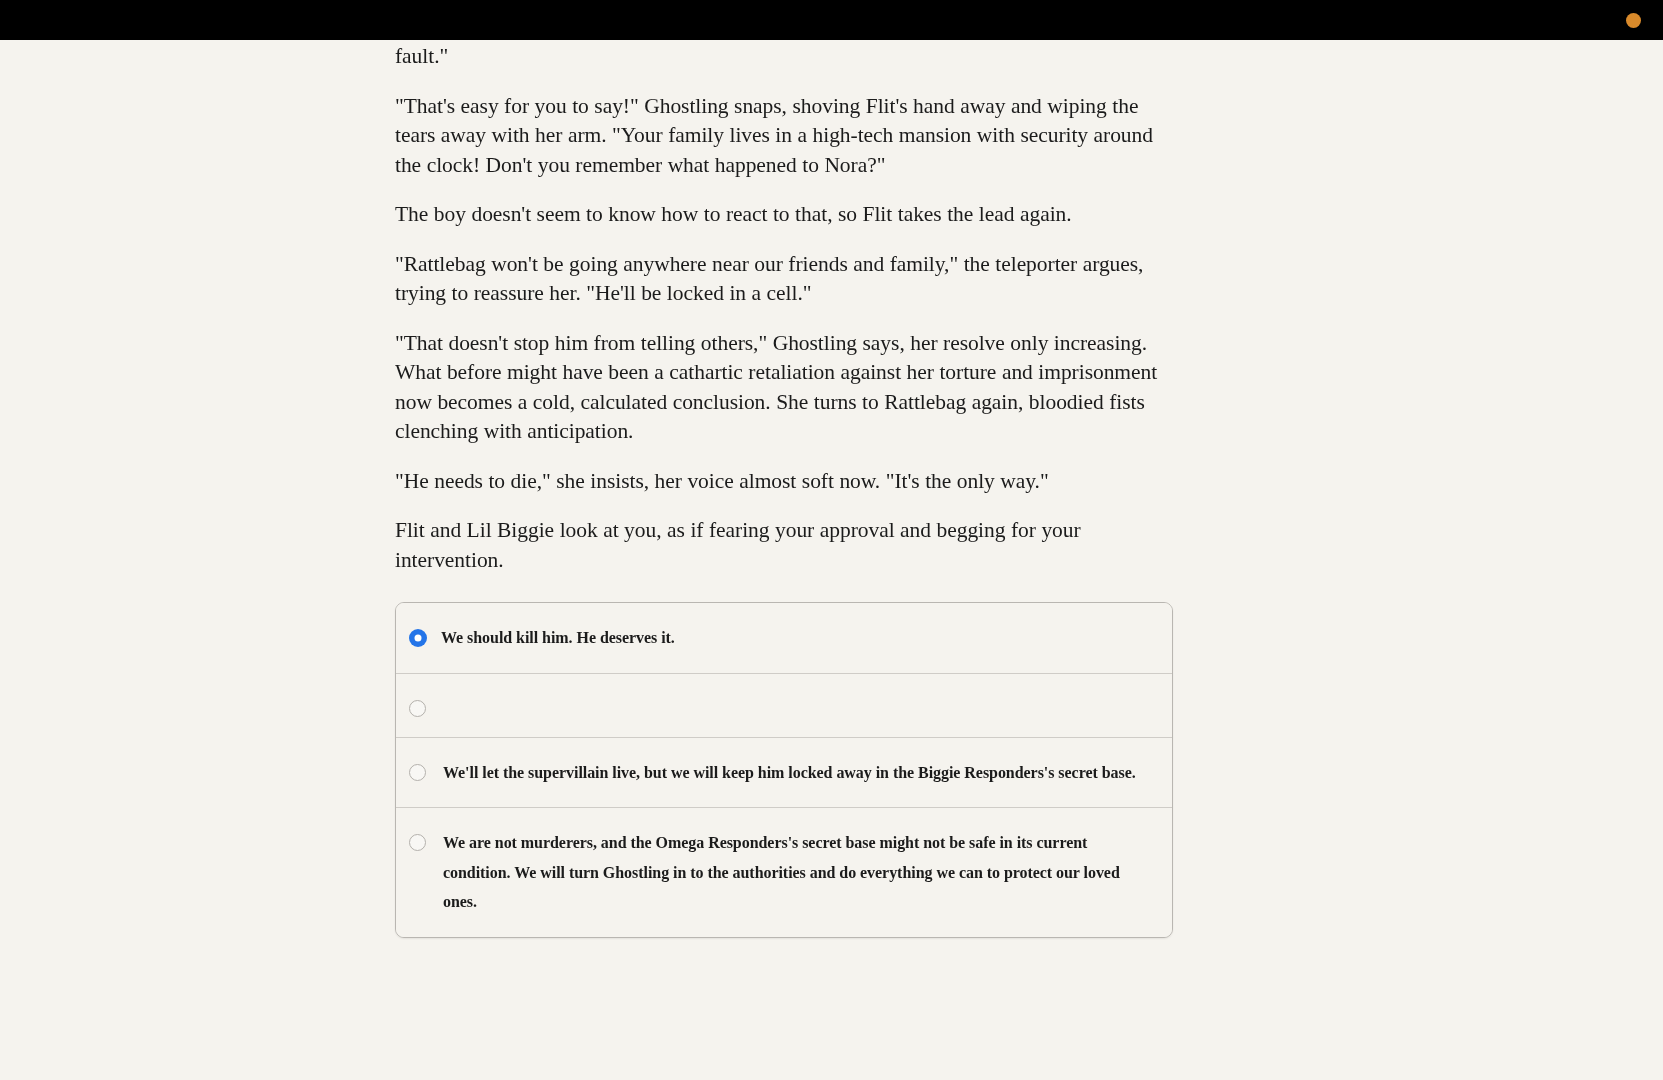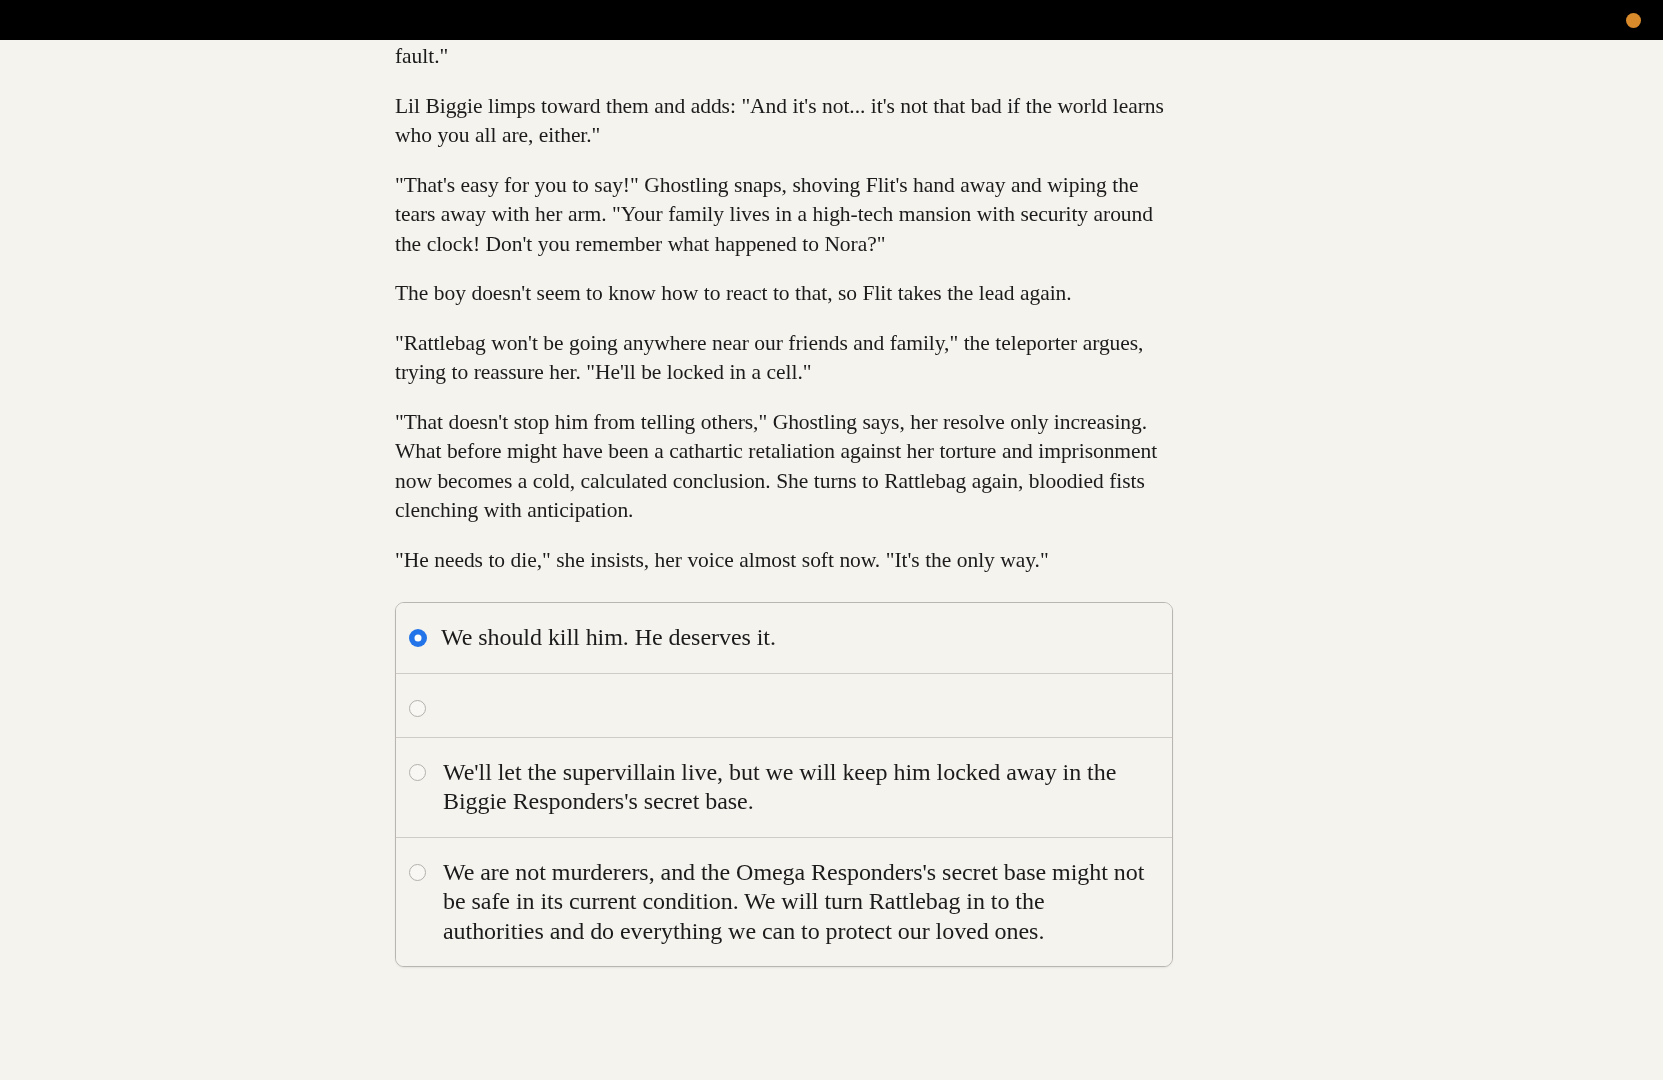--- a/index.html
+++ b/index.html
@@ -106,63 +106,64 @@
   .radio.selected::after {
     content: "";
     position: absolute;
     left: 50%; top: 50%;
     transform: translate(-50%, -50%);
     width: 7px; height: 7px;
     border-radius: 50%;
     background: #ffffff;
   }
   .choice-label {
-    font-size: 24px;
+    font-size: 16px;
     line-height: 29.5px;
     color: #1b1b1b;
     letter-spacing: -0.05px;
+    font-weight: bold;
   }
   .choice.sel .choice-label { padding-left: 0; }
   .choice.unsel .choice-label { padding-left: 3px; }
 </style>
 </head>
 <body>
 
 <div class="top-bar">
   <div class="status-dot"></div>
 </div>
 
 <div class="page">
   <div class="column">
 
     <p class="story-para first">fault."</p>
-    <p class="story-para">Lil Biggie limps toward them and adds: "And it's not... it's not that bad if the world learns who you all are, either."</p>
     <p class="story-para">"That's easy for you to say!" Ghostling snaps, shoving Flit's hand away and wiping the tears away with her arm. "Your family lives in a high-tech mansion with security around the clock! Don't you remember what happened to Nora?"</p>
     <p class="story-para">The boy doesn't seem to know how to react to that, so Flit takes the lead again.</p>
     <p class="story-para">"Rattlebag won't be going anywhere near our friends and family," the teleporter argues, trying to reassure her. "He'll be locked in a cell."</p>
     <p class="story-para">"That doesn't stop him from telling others," Ghostling says, her resolve only increasing. What before might have been a cathartic retaliation against her torture and imprisonment now becomes a cold, calculated conclusion. She turns to Rattlebag again, bloodied fists clenching with anticipation.</p>
     <p class="story-para">"He needs to die," she insists, her voice almost soft now. "It's the only way."</p>
+    <p class="story-para">Flit and Lil Biggie look at you, as if fearing your approval and begging for your intervention.</p>
 
     <div class="choices">
 
       <div class="choice sel">
         <span class="radio selected"></span>
         <span class="choice-label">We should kill him. He deserves it.</span>
       </div>
 
       <div class="choice unsel">
         <span class="radio"></span>
       </div>
 
       <div class="choice unsel">
         <span class="radio"></span>
         <span class="choice-label">We'll let the supervillain live, but we will keep him locked away in the Biggie Responders's secret base.</span>
       </div>
 
       <div class="choice unsel">
         <span class="radio"></span>
-        <span class="choice-label">We are not murderers, and the Omega Responders's secret base might not be safe in its current condition. We will turn Rattlebag in to the authorities and do everything we can to protect our loved ones.</span>
+        <span class="choice-label">We are not murderers, and the Omega Responders's secret base might not be safe in its current condition. We will turn Ghostling in to the authorities and do everything we can to protect our loved ones.</span>
       </div>
 
     </div>
 
   </div>
 </div>
 
 </body></html>

